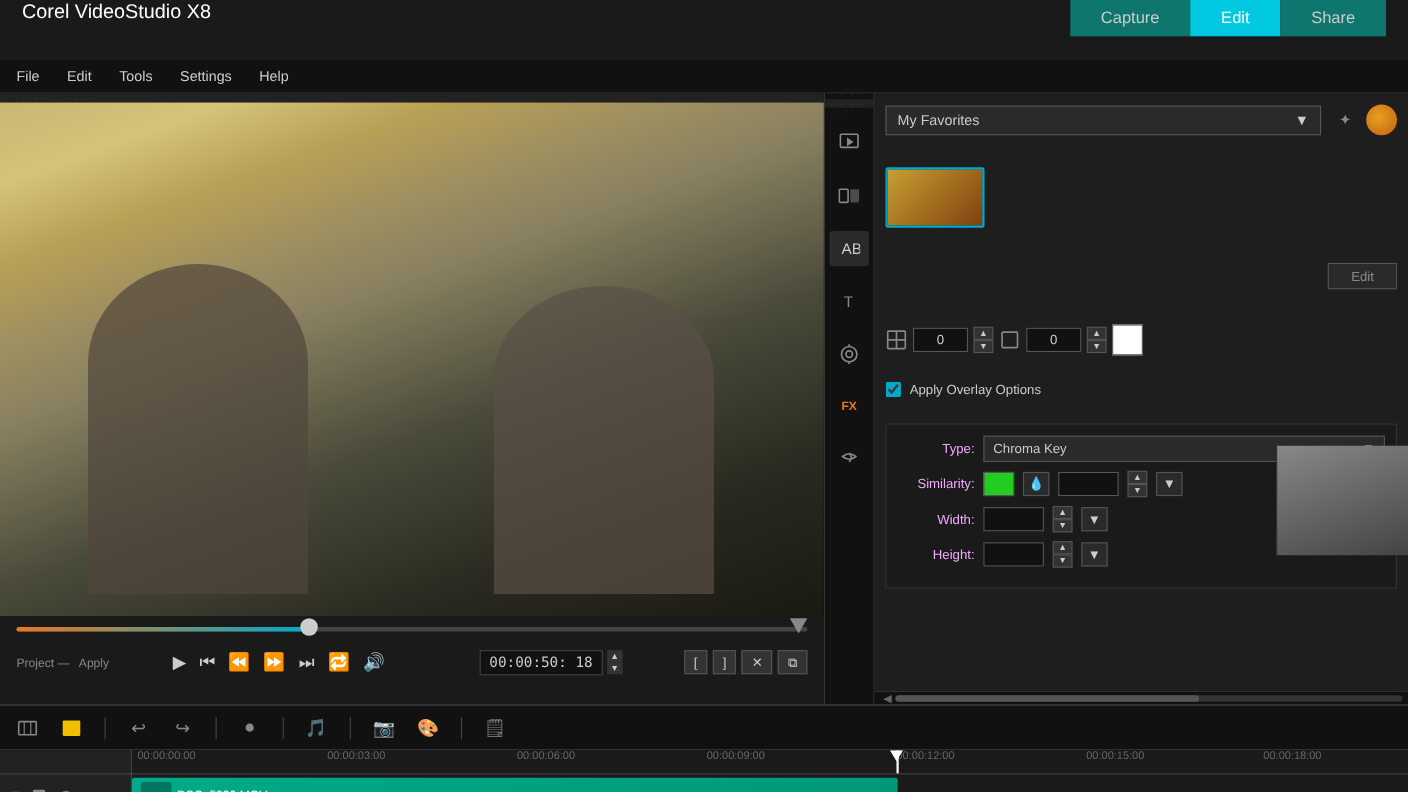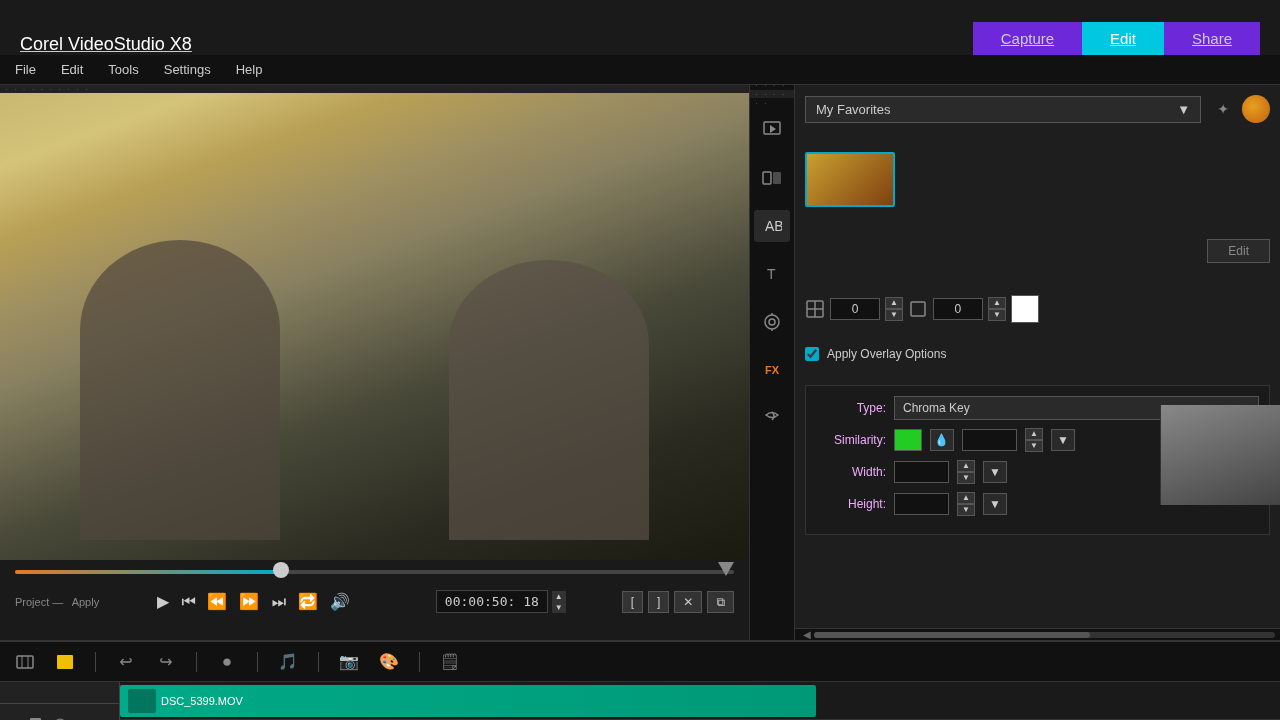--- a/index.html
+++ b/index.html
@@ -1,22 +1,22 @@
 <!DOCTYPE html>
 <html><head>
   <meta charset="utf-8">
   <style>
     * { margin: 0; padding: 0; box-sizing: border-box; }
     body { width: 1280px; height: 720px; overflow: hidden; background: #1a1a1a; font-family: Arial, sans-serif; color: #ccc; font-size: 12px; }
 
     
-    #title-bar { background: #1a1a1a; height: 55px; display: flex; align-items: flex-end; justify-content: space-between; padding: 0 20px; text-decoration: underline; }
+    #title-bar { background: #1a1a1a; height: 55px; display: flex; align-items: flex-start; justify-content: space-between; padding: 0 20px; }
     #title-bar .app-title { color: #fff; font-size: 18px; font-weight: normal; }
     #title-bar .nav-buttons { display: flex; gap: 0; }
-    #title-bar .nav-btn { padding: 8px 28px; font-size: 15px; cursor: pointer; color: #ccc; background: #6d28d9; border: none; }
+    #title-bar .nav-btn { padding: 8px 28px; font-size: 15px; cursor: pointer; color: #ccc; background: #0f766e; border: none; }
     #title-bar .nav-btn.active { background: #00c8e0; color: #fff; }
 
     
     #menu-bar { background: #111; height: 30px; display: flex; align-items: center; padding: 0 10px; gap: 15px; border-bottom: 1px solid #333; }
     #menu-bar .menu-item { color: #ccc; cursor: pointer; font-size: 13px; padding: 2px 5px; }
 
     
     #main { display: flex; height: 555px; }
 
     
@@ -406,20 +406,33 @@
               <rect x="1" y="3" width="11" height="10" rx="1"></rect>
               <path d="M13 5l3 2-3 2z"></path>
             </svg>
         </div>
         <button class="track-ctrl-btn">👁</button>
       </div>
 
     </div>
 
     <div id="timeline-ruler-area">
+      <div id="timeline-ruler">
+        <div class="ruler-marks" style="position:relative;width:100%;height:100%;">
+          <span class="ruler-mark" style="left:0%;">00:00:00:00</span>
+          <span class="ruler-mark" style="left:15%;">00:00:03:00</span>
+          <span class="ruler-mark" style="left:30%;">00:00:06:00</span>
+          <span class="ruler-mark" style="left:45%;">00:00:09:00</span>
+          <span class="ruler-mark" style="left:60%;">00:00:12:00</span>
+          <span class="ruler-mark" style="left:75%;">00:00:15:00</span>
+          <span class="ruler-mark" style="left:89%;">00:00:18:00</span>
+          <div class="playhead"></div>
+          <div class="playhead-top"></div>
+        </div>
+      </div>
 
       <div id="track-lanes">
 
         <div class="track-lane">
           <div class="track-clip video-clip">
             <div class="clip-thumb"></div>
             <span>DSC_5399.MOV</span>
           </div>
         </div>
 

